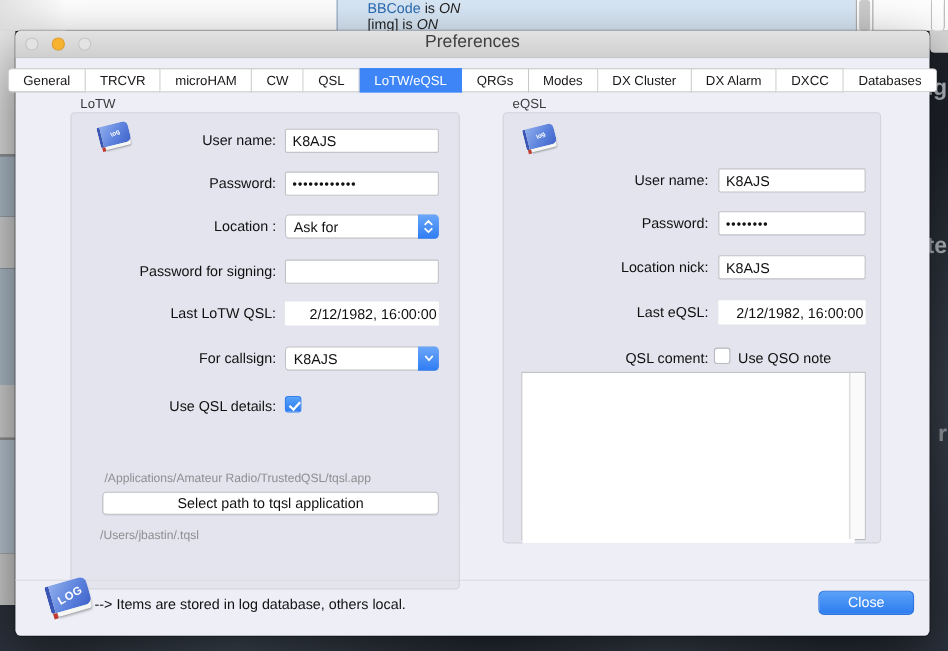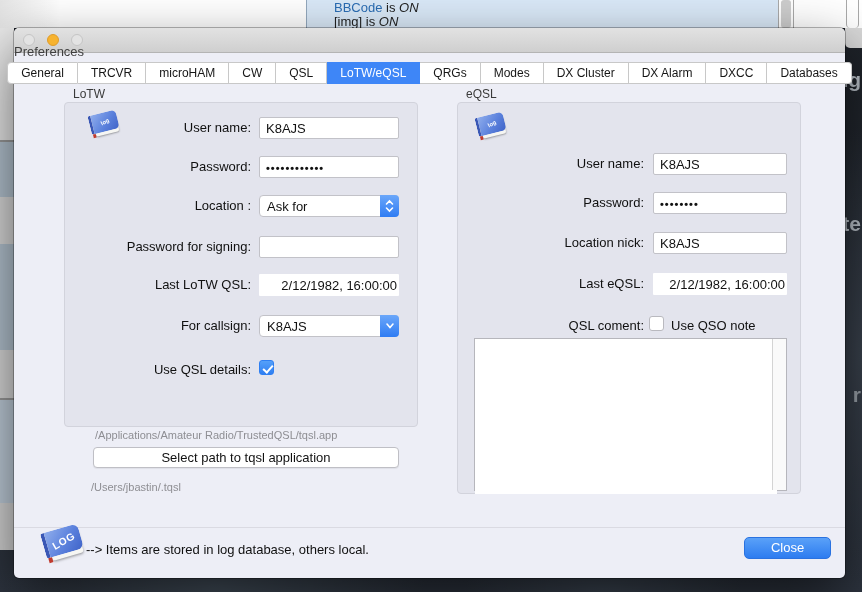--- a/index.html
+++ b/index.html
@@ -29,22 +29,22 @@
     background:#d9d9d9;border-bottom-left-radius:5px;}
   .bg-strip-block{position:absolute;left:0;width:14px;}
 
   
   .dialog{position:absolute;left:14px;top:28px;width:831px;height:550px;
     background:#edeef6;border-radius:5px;
     box-shadow:0 0 0 1px rgba(0,0,0,.28),0 22px 55px rgba(0,0,0,.6);}
   .titlebar{position:absolute;left:0;top:0;right:0;height:24px;
     background:linear-gradient(180deg,#e2e2e2,#cfcfcf);
     border-bottom:1px solid #b4b4b4;border-radius:5px 5px 0 0;}
-  .title{position:absolute;left:0;right:0;top:16px;text-align:left;
-    font-size:13px;color:#3f3f3f;}
+  .title{position:absolute;left:0;right:0;top:2px;text-align:center;
+    font-size:16px;color:#3f3f3f;}
   .tl{position:absolute;top:6px;width:12px;height:12px;border-radius:50%;box-sizing:border-box;}
   .tl-grey{background:#e3e3e3;border:1px solid #c5c5c5;}
   .tl-orange{background:#f7b32f;border:1px solid #df9c2b;}
 
   
   .tabs{position:absolute;left:0;right:0;top:34px;display:flex;justify-content:center;}
   .tab{height:20px;line-height:20px;padding:0 13px;font-size:12px;color:#161616;
     background:#fff;border:1px solid #c8c8c8;border-left:none;white-space:nowrap;}
   .tab:first-child{border-left:1px solid #c8c8c8;border-radius:4px 0 0 4px;}
   .tab:last-child{border-radius:0 4px 4px 0;}
@@ -159,21 +159,21 @@
       <div class="tab">QSL</div>
       <div class="tab selected">LoTW/eQSL</div>
       <div class="tab">QRGs</div>
       <div class="tab">Modes</div>
       <div class="tab">DX Cluster</div>
       <div class="tab">DX Alarm</div>
       <div class="tab">DXCC</div>
       <div class="tab">Databases</div>
     </div>
 
-    <div class="group" style="left:50px;top:74px;width:354px;height:325px;">
+    <div class="group" style="left:50px;top:74px;width:354px;height:434px;">
       <span class="group-label">LoTW</span>
 
       <div class="book book-sm" style="left:24px;top:9px;">
         <div class="pages"></div>
           <div class="cover">
             <span>log</span>
           </div>
           <div class="mark"></div>
       </div>
 

